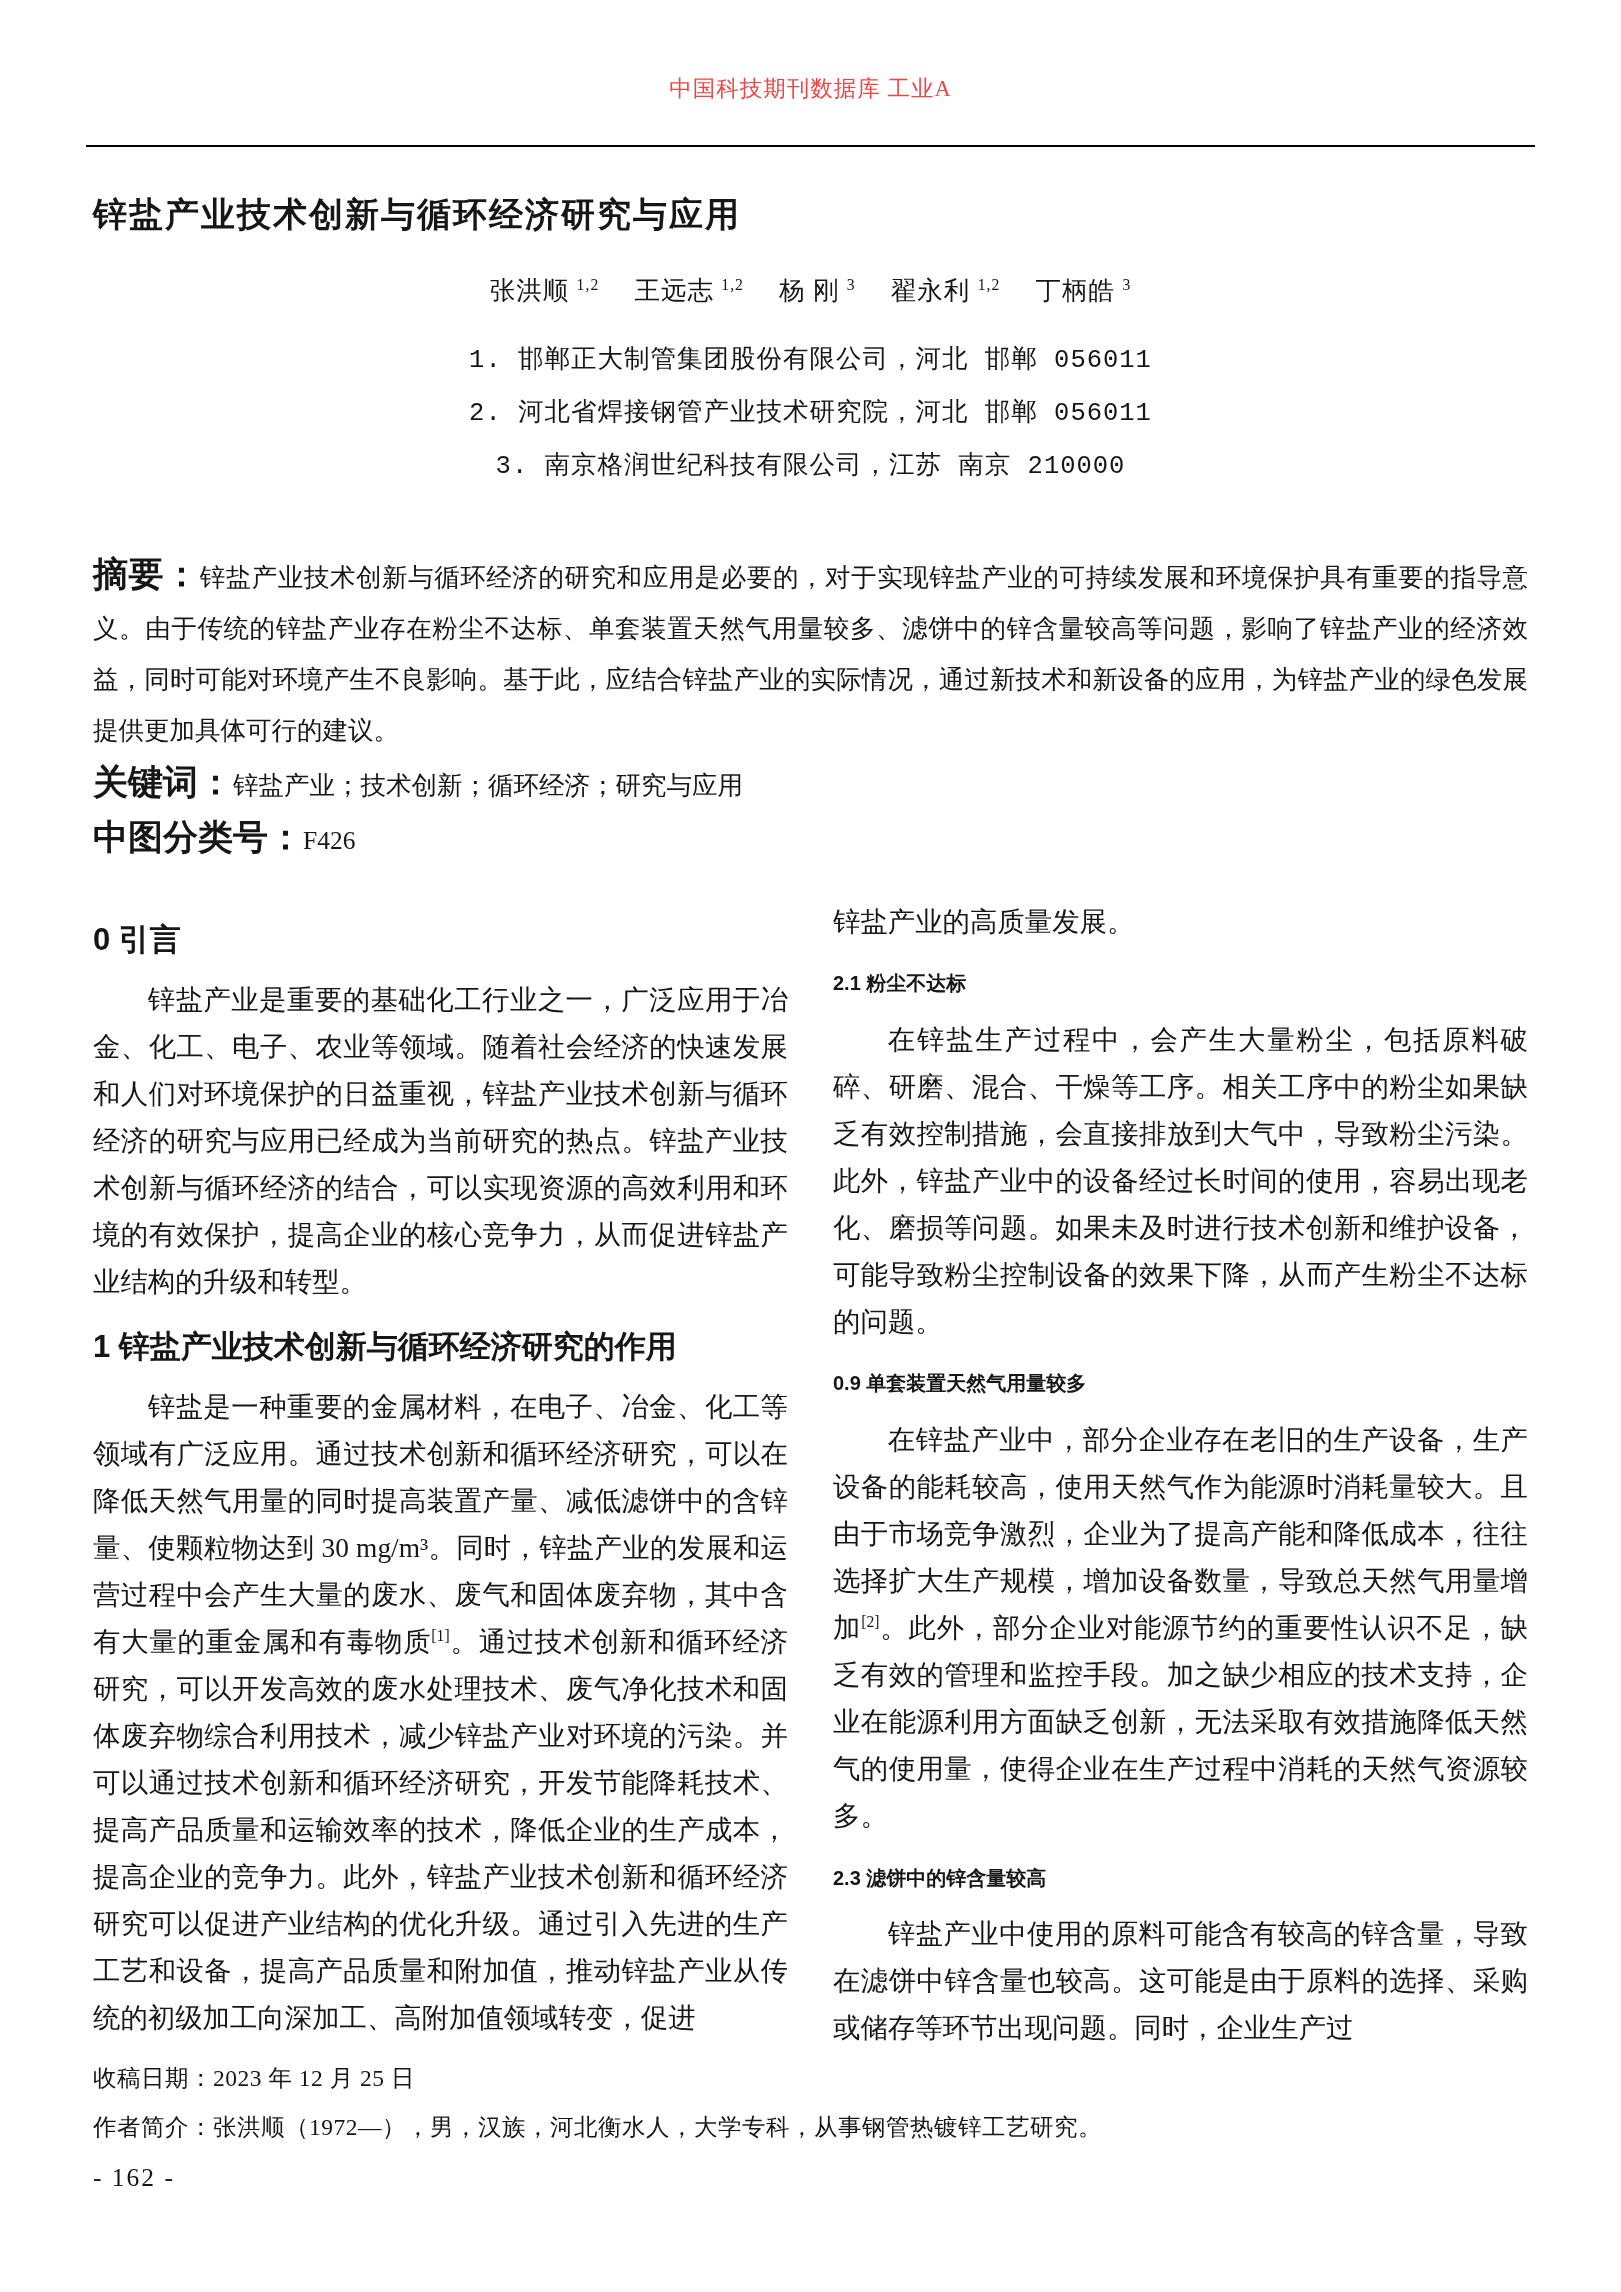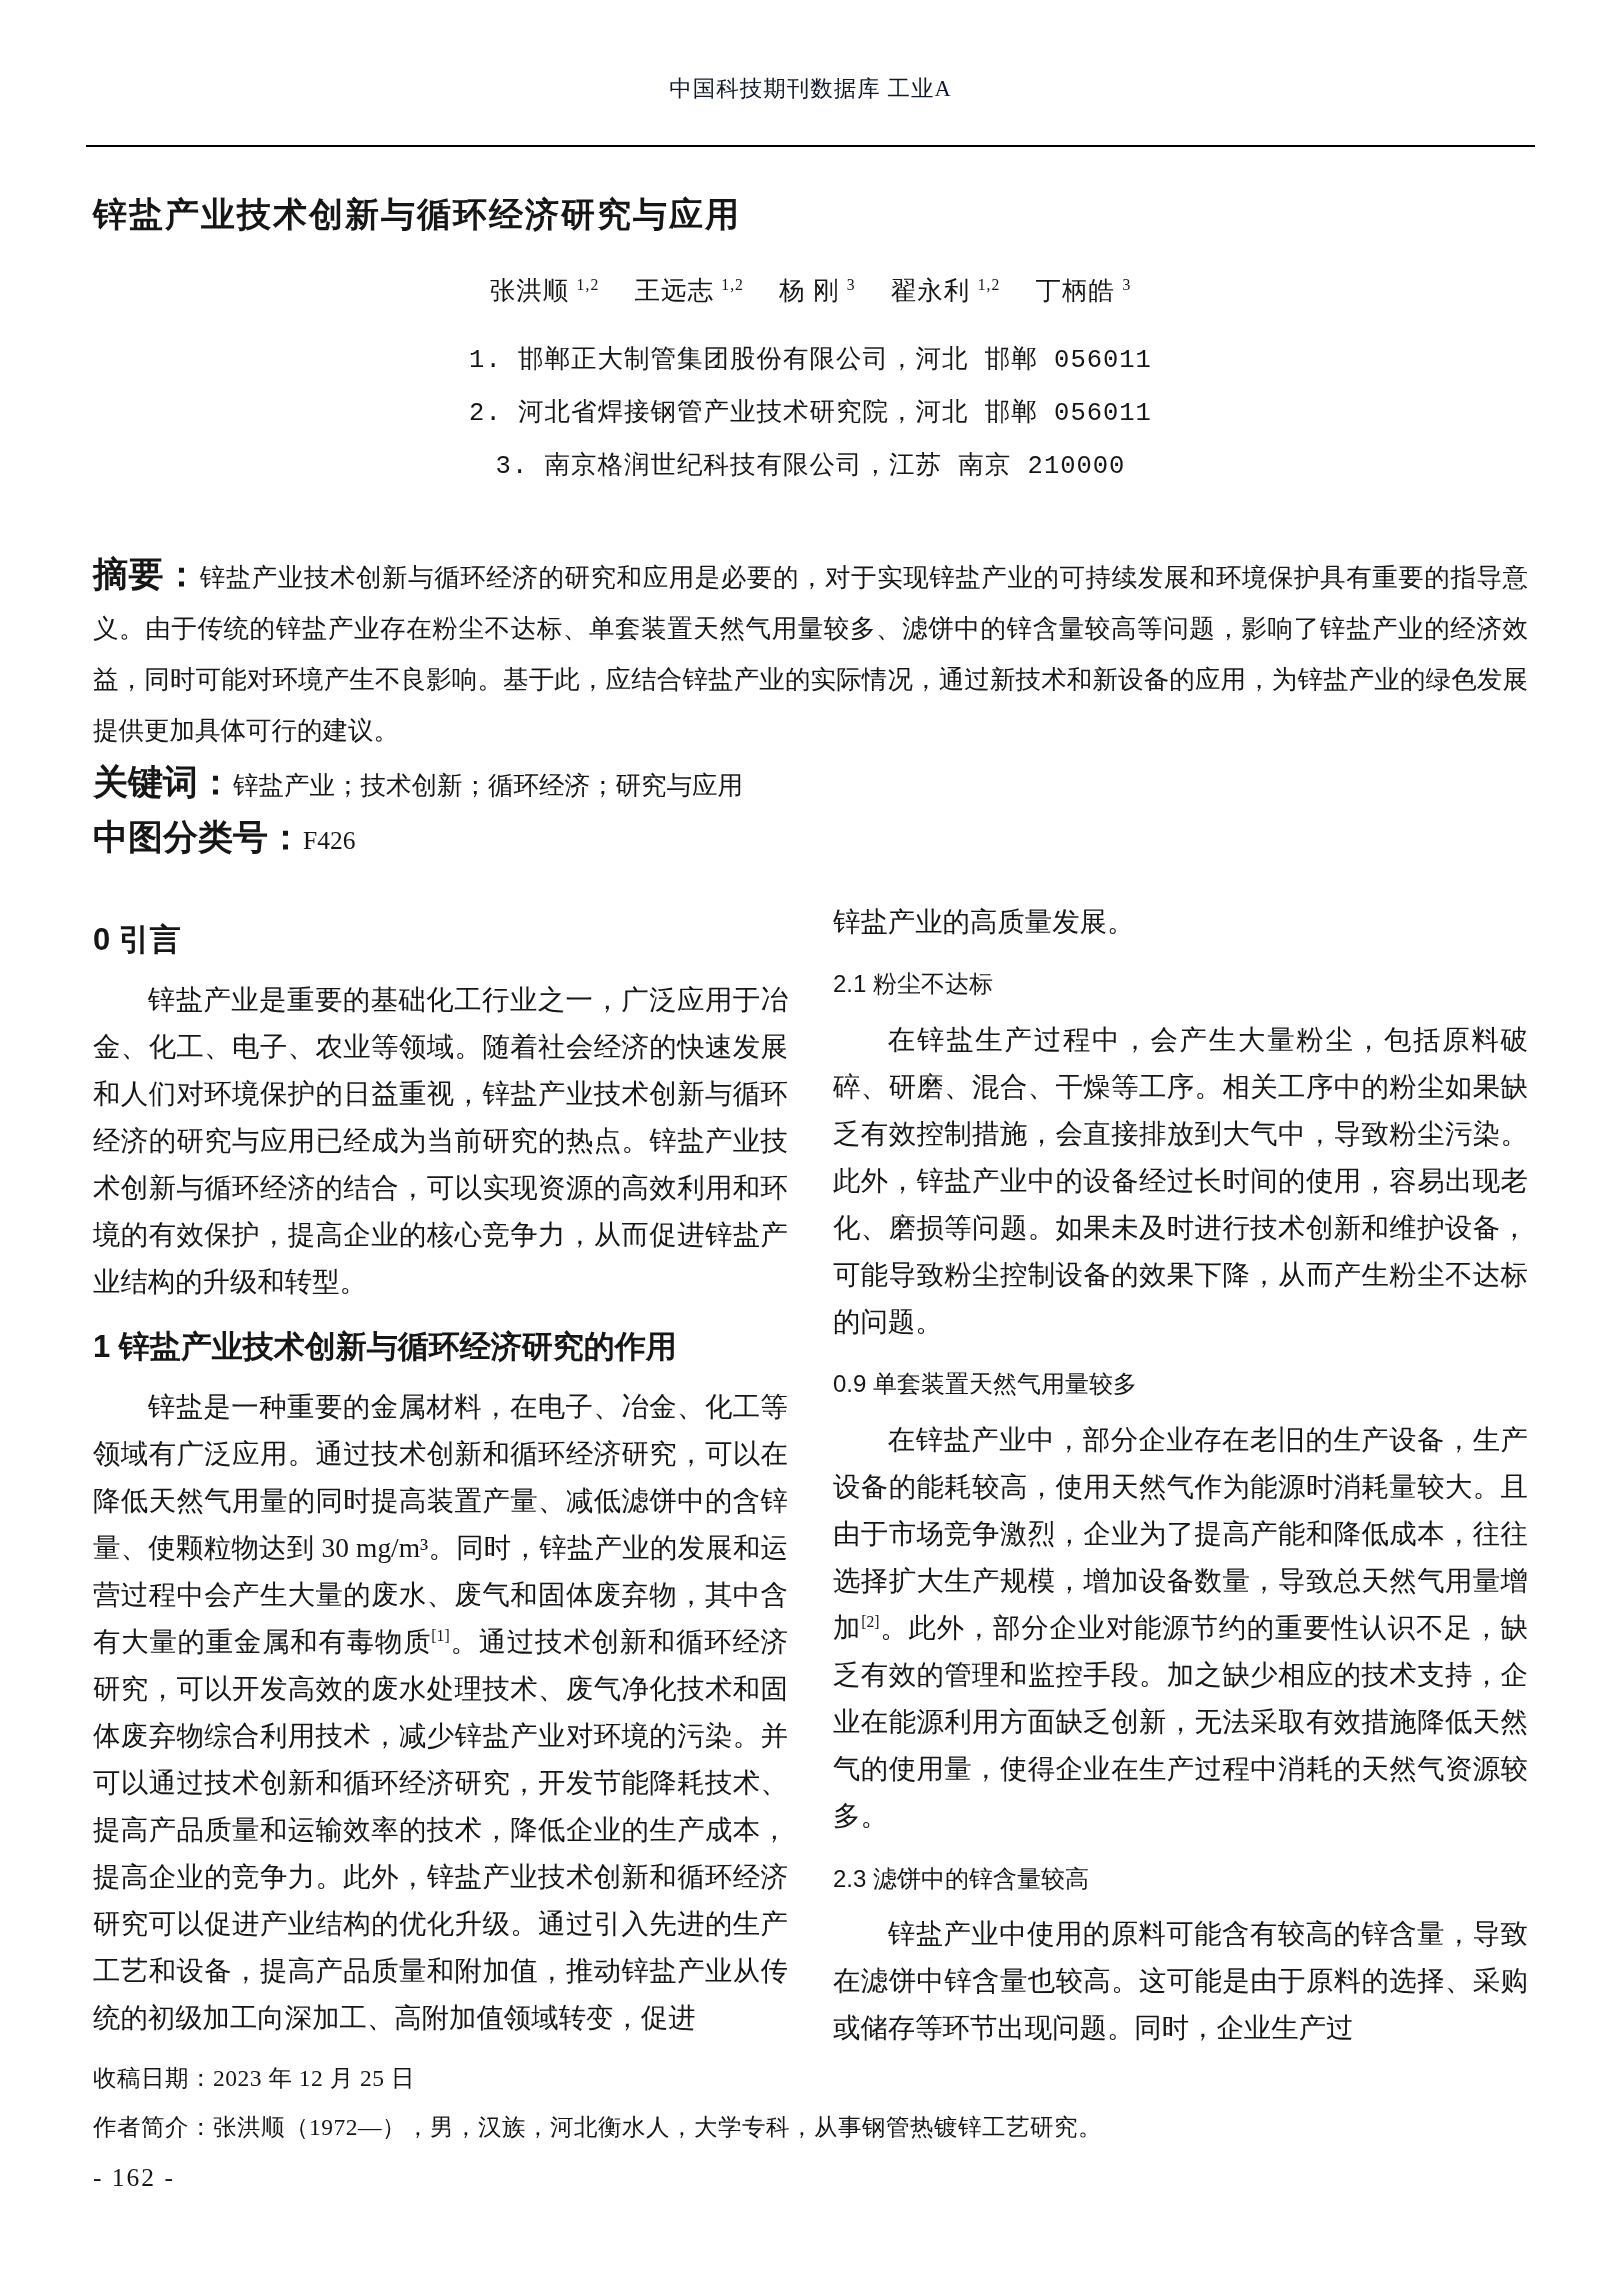--- a/index.html
+++ b/index.html
@@ -12,21 +12,21 @@
     font-family:"Liberation Serif","DejaVu Serif",serif;
     overflow:hidden;
   }
   .content { padding:0 93px; }
 
   .journal-header {
     padding-top:73px;
     text-align:center;
     font-size:22.5px;
     letter-spacing:1px;
-    color:#0f172a;
+    color:#ef4444;
   }
   .header-rule {
     margin:41px 86px 0 86px;
     border-top:2.5px solid #000;
   }
 
   .title {
     margin-top:45px;
     text-align:left;
     font-family:"Liberation Sans","DejaVu Sans",sans-serif;
@@ -78,22 +78,22 @@
 
   .blk-h1 {
     font-family:"Liberation Sans","DejaVu Sans",sans-serif;
     font-weight:700;
     font-size:31px;
     line-height:43px;
     margin:19.6px 0 15.7px 0;
   }
   .blk-h2 {
     font-family:"Liberation Sans","DejaVu Sans",sans-serif;
-    font-weight:400;
-    font-size:24px;
+    font-weight:700;
+    font-size:20px;
     line-height:41px;
     margin:17.6px 0 12.7px 0;
   }
 
   .footer {
     position:absolute;
     left:93px; right:93px;
     bottom:90px;
     font-size:23.5px;
   }

